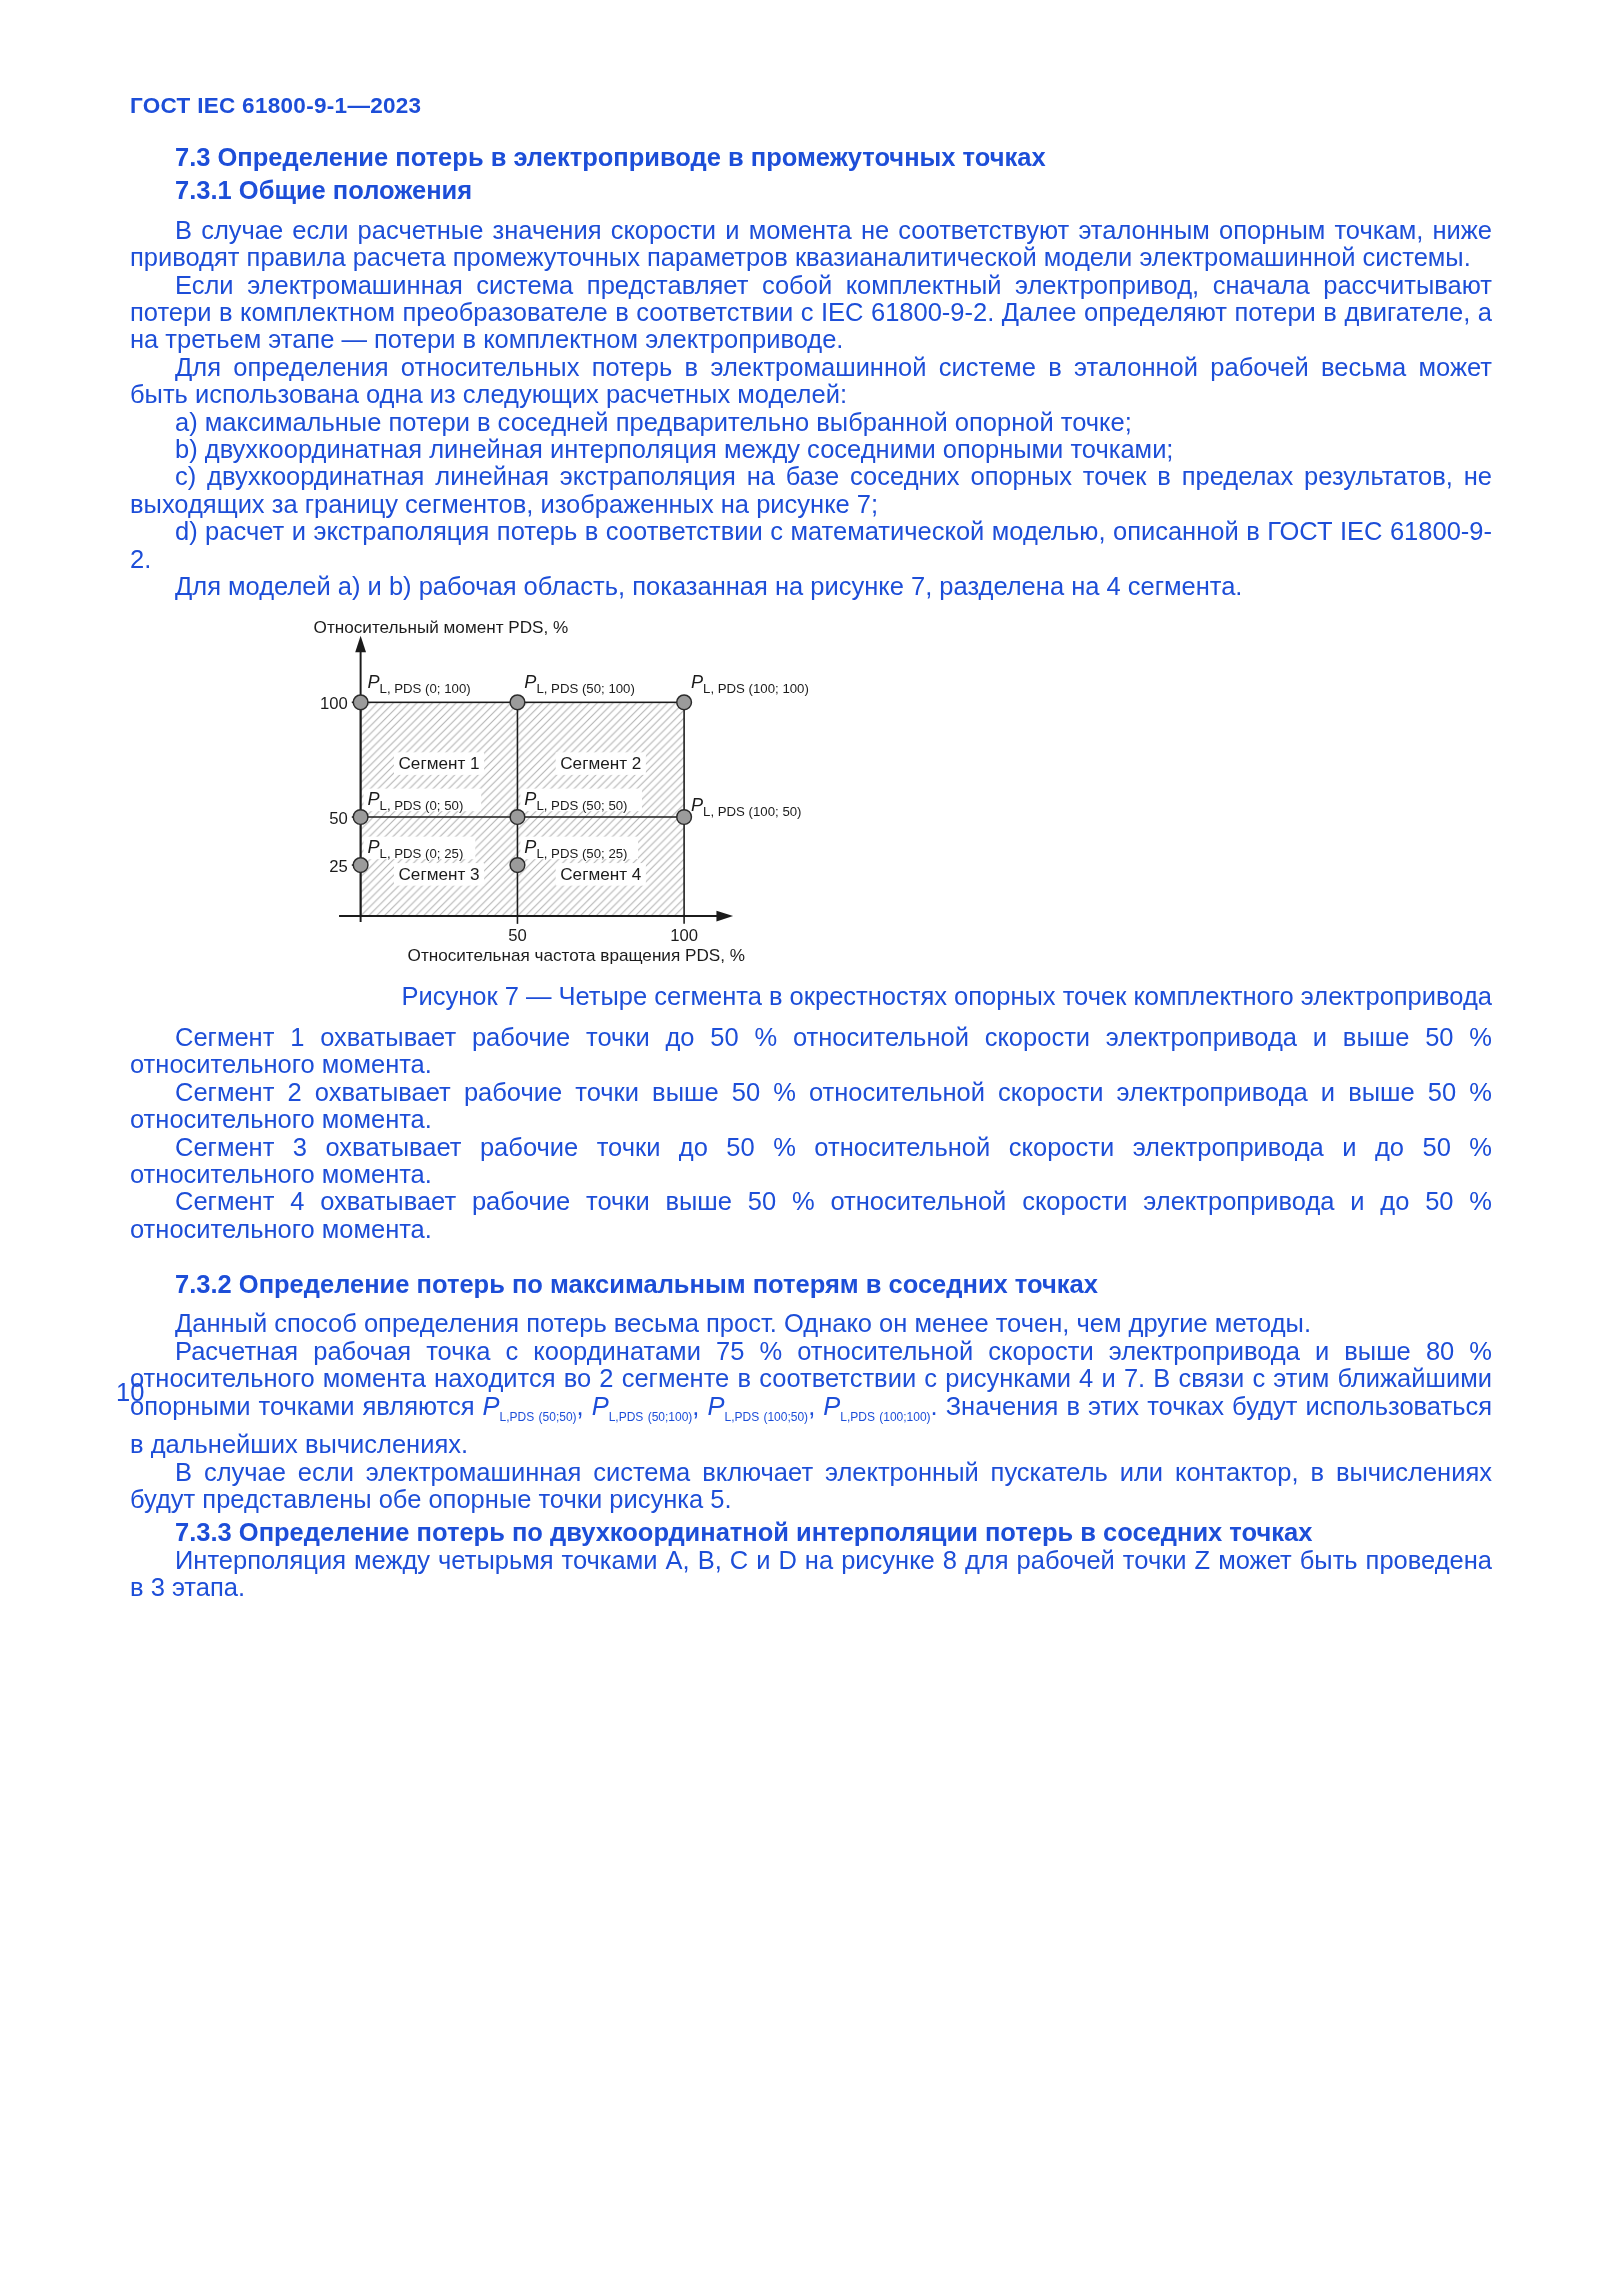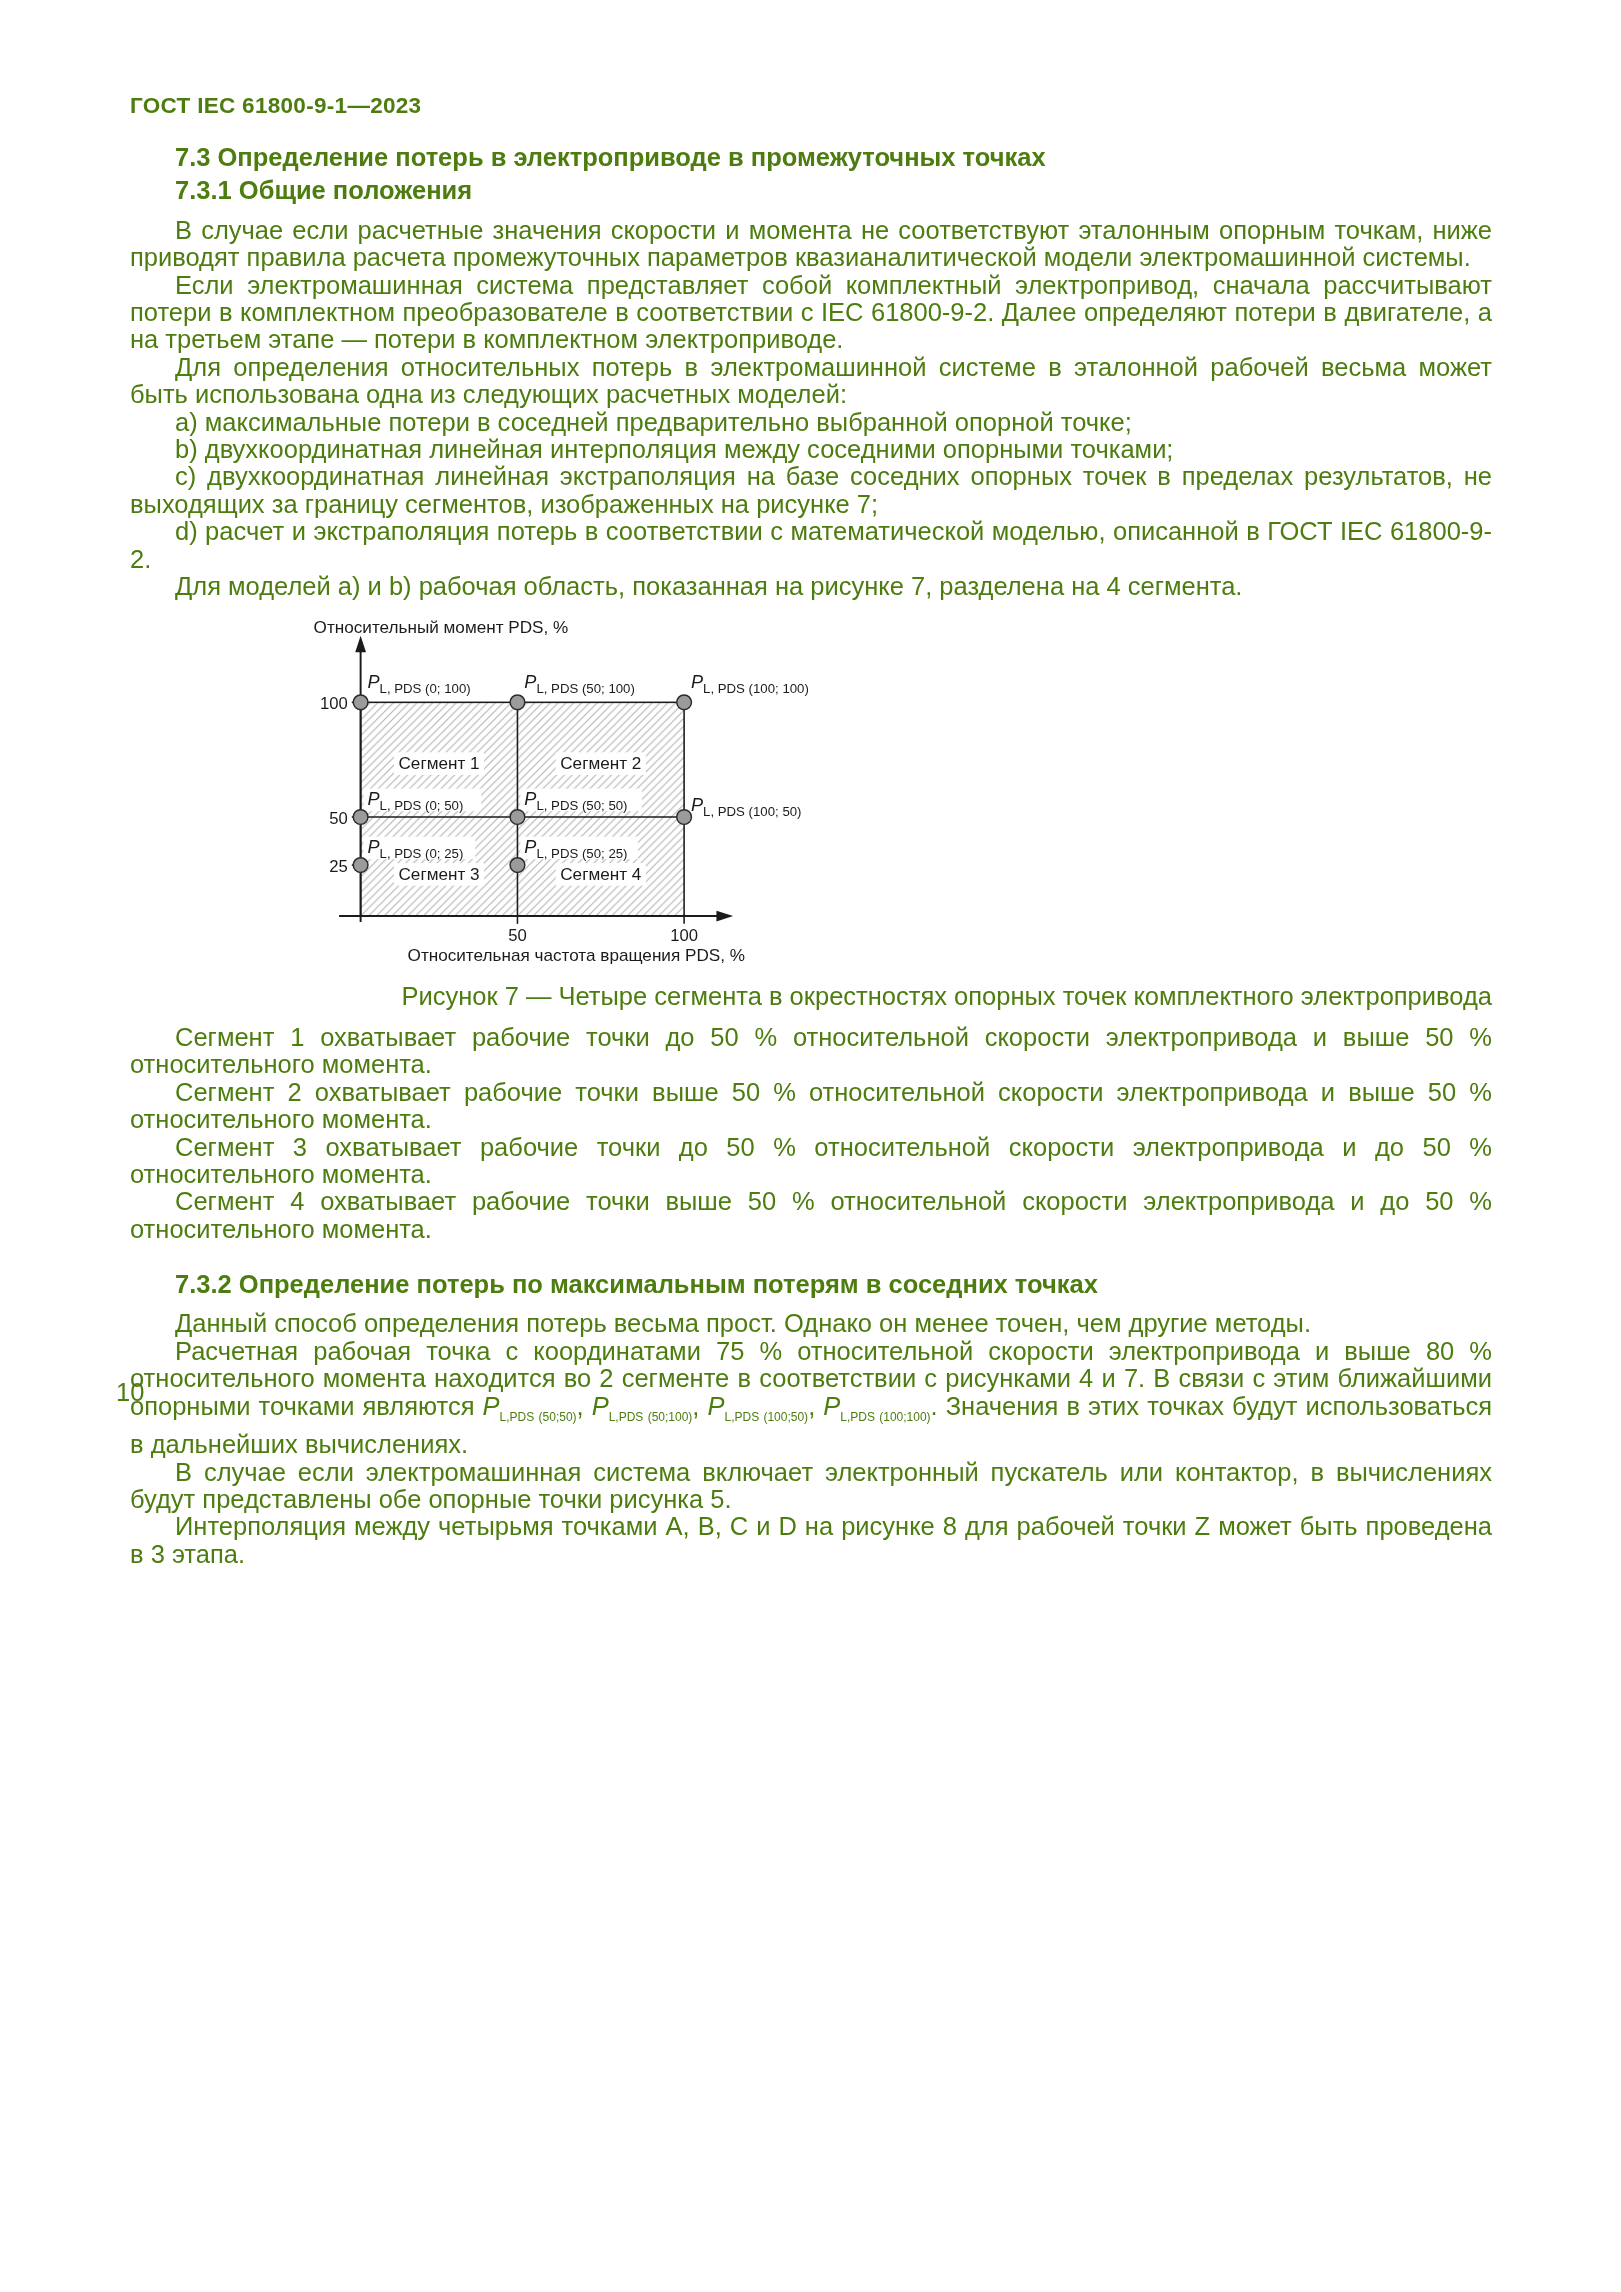--- a/index.html
+++ b/index.html
@@ -4,21 +4,21 @@
 <title>ГОСТ IEC 61800-9-1—2023 — стр. 10</title>
 <style>
   * { box-sizing: border-box; }
   html, body { margin: 0; padding: 0; background: #ffffff; }
   .page {
     position: relative;
     width: 1621px;
     height: 2293px;
     background: #ffffff;
     font-family: "Liberation Sans", "DejaVu Sans", sans-serif;
-    color: #4d7c0f;
+    color: #1d4ed8;
     overflow: hidden;
   }
   .doc-header {
     position: absolute;
     left: 130px;
     top: 93px;
     font-size: 22.5px;
     font-weight: 700;
     letter-spacing: 0.3px;
   }
@@ -155,20 +155,21 @@
     <p class="para">Сегмент 4 охватывает рабочие точки выше 50 % относительной скорости электропривода и до 50 % относительного момента.</p>
 
     <p class="h h732">7.3.2 Определение потерь по максимальным потерям в соседних точках</p>
 
     <p class="para">Данный способ определения потерь весьма прост. Однако он менее точен, чем другие методы.</p>
 
     <p class="para"><span>Расчетная рабочая точка с координатами 75 % относительной скорости электропривода и выше 80 % относительного момента находится во 2 сегменте в соответствии с рисунками 4 и 7. В связи с этим ближайшими опорными точками являются </span><span class="pref"><i>P</i><sub>L,PDS (50;50)</sub></span><span>, </span><span class="pref"><i>P</i><sub>L,PDS (50;100)</sub></span><span>, </span><span class="pref"><i>P</i><sub>L,PDS (100;50)</sub></span><span>, </span><span class="pref"><i>P</i><sub>L,PDS (100;100)</sub></span><span>. Значения в этих точках будут использоваться в дальнейших вычислениях.</span></p>
 
     <p class="para">В случае если электромашинная система включает электронный пускатель или контактор, в вычислениях будут представлены обе опорные точки рисунка 5.</p>
 
+    <p class="h h733">7.3.3 Определение потерь по двухкоординатной интерполяции потерь в соседних точках</p>
 
     <p class="para">Интерполяция между четырьмя точками A, B, C и D на рисунке 8 для рабочей точки Z может быть проведена в 3 этапа.</p>
 
   </div>
 
   <div class="page-number">10</div>
 
 </div>
 
 

